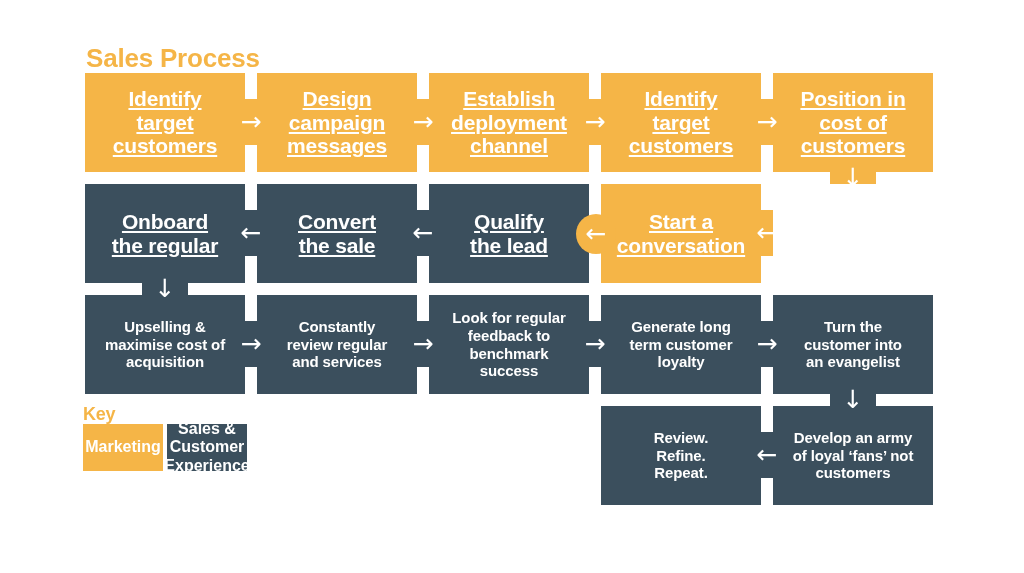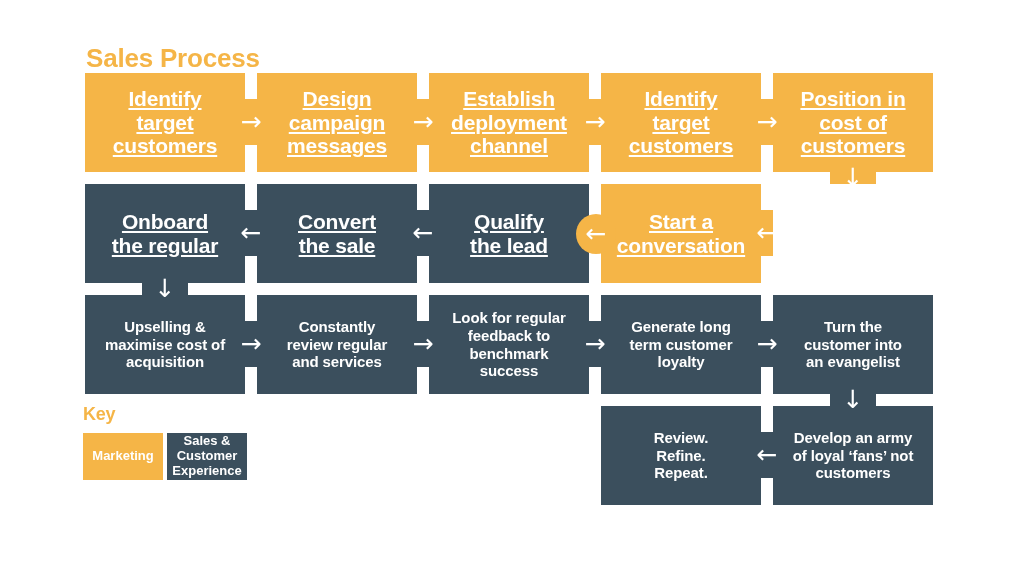--- a/index.html
+++ b/index.html
@@ -39,23 +39,23 @@
   }
   .circle-conn{
     position:absolute;left:576px;top:214px;width:40px;height:40px;
     border-radius:50%;background:var(--orange);z-index:3;
   }
   .key-heading{
     position:absolute;left:83px;top:404px;
     font-size:18px;font-weight:bold;color:var(--orange);letter-spacing:-0.2px;
   }
   .swatch{
-    position:absolute;top:433px;width:80px;height:47px;
+    position:absolute;top:424px;width:80px;height:47px;
     display:flex;align-items:center;justify-content:center;
-    color:#fff;font-size:13px;font-weight:bold;text-align:center;
+    color:#fff;font-size:16px;font-weight:bold;text-align:center;
     line-height:1.15;white-space:pre-line;
   }
   .sw1{left:83px;background:var(--orange);}
   .sw2{left:167px;background:var(--slate);}
 </style>
 </head>
 <body>
 
 <div id="canvas">
 

